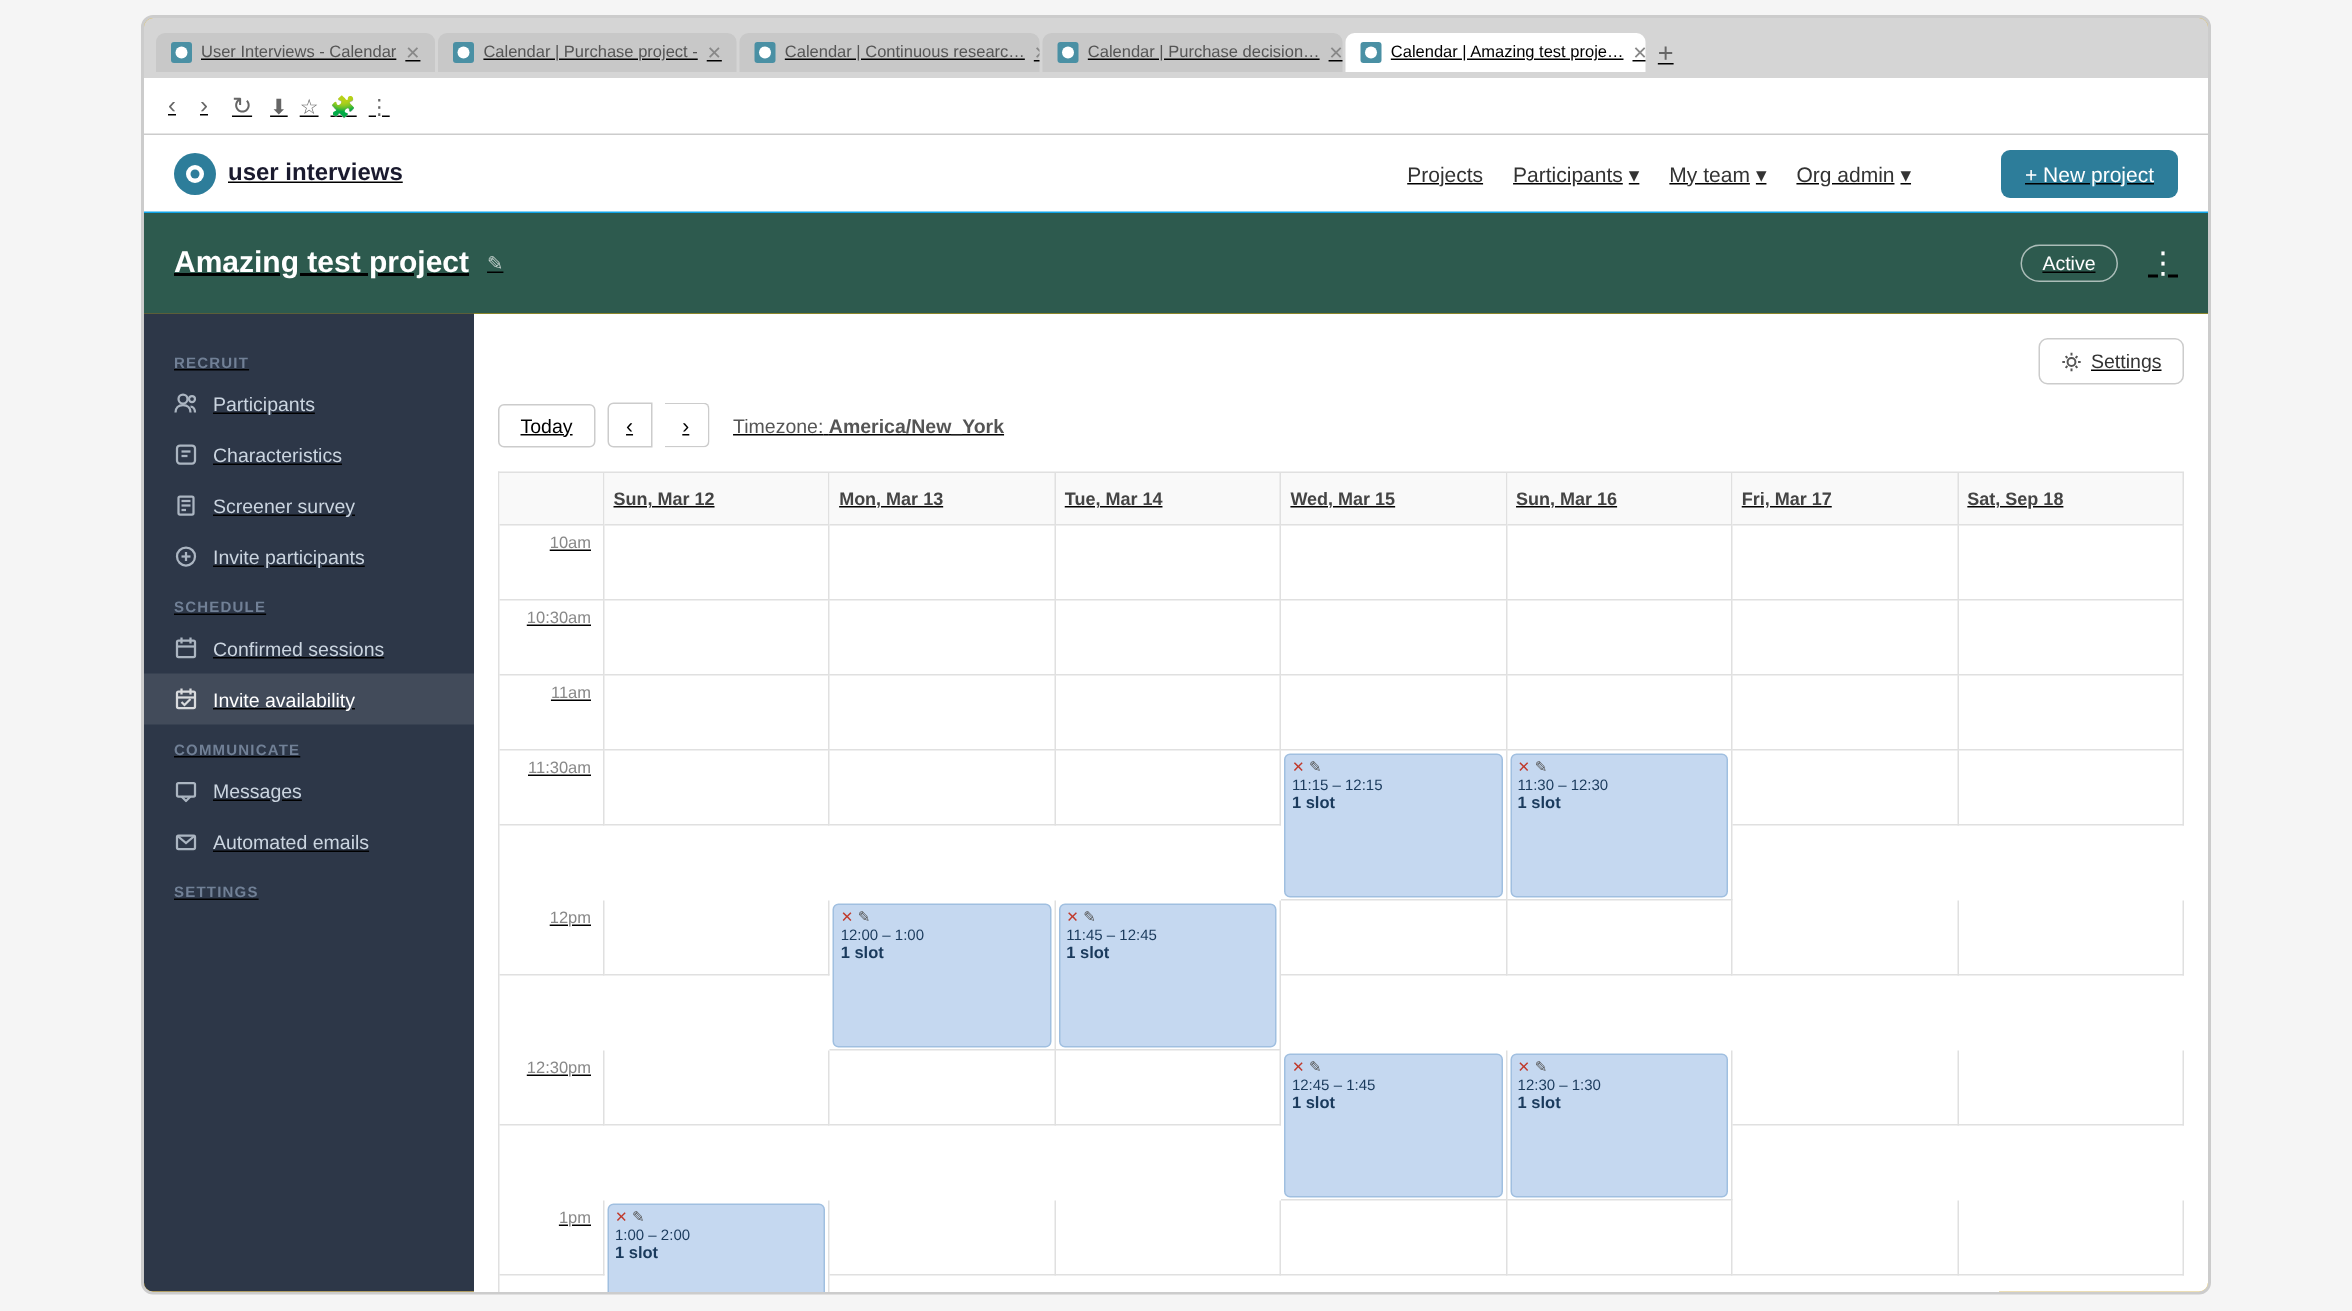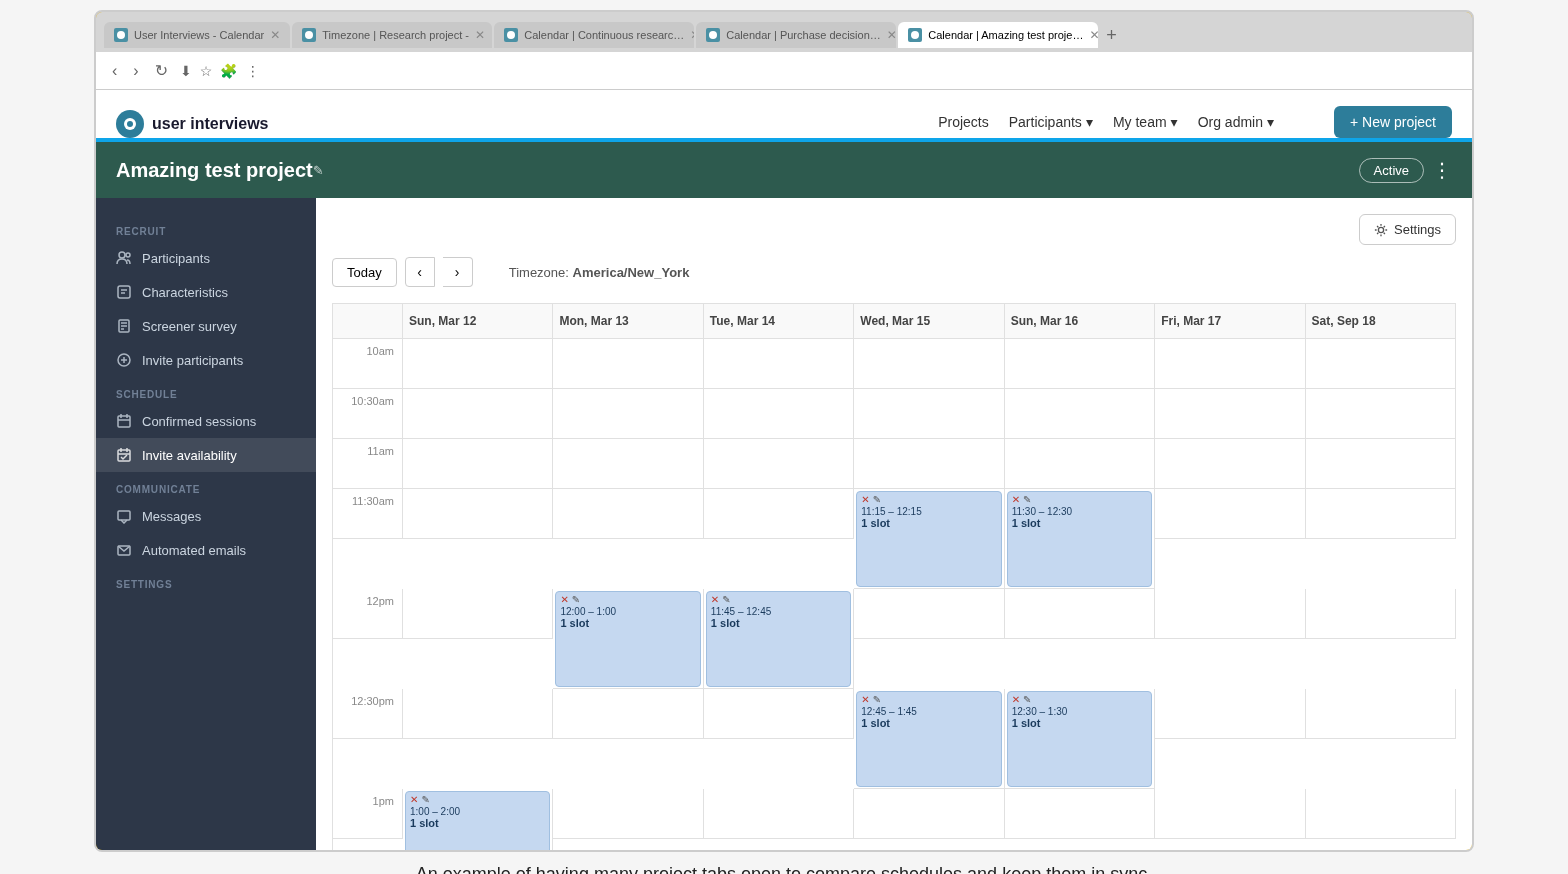--- a/index.html
+++ b/index.html
@@ -1,42 +1,42 @@
 <!DOCTYPE html>
 <html><head>
   <meta charset="utf-8">
   <style>
     * { box-sizing: border-box; margin: 0; padding: 0; }
     body { font-family: -apple-system, BlinkMacSystemFont, 'Segoe UI', sans-serif; background: #f5f5f5; font-size: 13px; }
 
     
-    .browser-frame { background: #eab308; border: 2px solid #ccc; border-radius: 8px; overflow: hidden; width: 1380px; margin: 0 auto; }
+    .browser-frame { background: #eab308; border: 2px solid #ccc; border-radius: 8px; overflow: hidden; width: 1380px; margin: 0 auto; text-decoration: underline; }
     .tab-bar { background: #d5d5d5; display: flex; align-items: center; padding: 6px 8px 0; gap: 2px; height: 40px; }
     .tab { display: flex; align-items: center; gap: 6px; padding: 6px 10px; border-radius: 6px 6px 0 0; font-size: 11px; max-width: 200px; white-space: nowrap; overflow: hidden; text-overflow: ellipsis; cursor: pointer; }
     .tab.active { background: #fff; }
     .tab.inactive { background: #c8c8c8; color: #555; }
     .tab-favicon { width: 14px; height: 14px; background: #4a90a4; border-radius: 2px; flex-shrink: 0; display: flex; align-items: center; justify-content: center; }
     .tab-close { margin-left: auto; color: #888; font-size: 12px; flex-shrink: 0; }
     .tab-new { background: none; border: none; font-size: 18px; color: #666; cursor: pointer; padding: 0 6px; }
 
     .address-bar { background: #fff; display: flex; align-items: center; padding: 6px 12px; gap: 8px; border-bottom: 1px solid #ccc; height: 38px; }
     .nav-btn { background: none; border: none; color: #666; cursor: pointer; font-size: 16px; padding: 2px 4px; }
     .address-input { flex: 1; border: 1px solid #ccc; border-radius: 16px; padding: 4px 12px; font-size: 12px; color: #333; background: #f8f8f8; }
     .browser-icons { display: flex; gap: 8px; color: #666; font-size: 14px; }
 
     
-    .app-nav { background: #fff; display: flex; align-items: flex-end; padding: 0 20px; height: 52px; border-bottom: 4px solid #0ea5e9; gap: 24px; }
+    .app-nav { background: #fff; display: flex; align-items: center; padding: 0 20px; height: 52px; border-bottom: 1px solid #0ea5e9; gap: 24px; }
     .app-logo { display: flex; align-items: center; gap: 8px; font-weight: 600; font-size: 16px; color: #1a1a2e; }
     .logo-icon { width: 28px; height: 28px; background: #2d7d9a; border-radius: 50%; display: flex; align-items: center; justify-content: center; color: white; font-size: 14px; }
     .nav-links { display: flex; gap: 20px; margin-left: auto; align-items: center; }
     .nav-link { color: #333; text-decoration: none; font-size: 14px; cursor: pointer; display: flex; align-items: center; gap: 4px; }
     .new-project-btn { background: #2d7d9a; color: white; border: none; padding: 8px 16px; border-radius: 6px; font-size: 14px; cursor: pointer; display: flex; align-items: center; gap: 6px; font-weight: 500; margin-left: 40px; }
 
     
-    .project-header { background: #2d5a4e; color: white; padding: 0 20px; height: 56px; display: flex; align-items: center; gap: 0; }
+    .project-header { background: #2d5a4e; color: white; padding: 0 20px; height: 67px; display: flex; align-items: center; gap: 12px; }
     .project-title { font-size: 20px; font-weight: 600; }
     .edit-icon { color: rgba(255,255,255,0.7); cursor: pointer; }
     .active-badge { margin-left: auto; border: 1px solid rgba(255,255,255,0.6); color: white; padding: 4px 14px; border-radius: 20px; font-size: 13px; }
     .more-btn { color: white; background: none; border: none; cursor: pointer; font-size: 20px; margin-left: 8px; }
 
     
     .main-layout { display: flex; height: calc(874px - 40px - 38px - 52px - 56px - 36px); }
 
     
     .sidebar { width: 220px; background: #2d3748; color: #ccc; flex-shrink: 0; padding: 16px 0; overflow-y: auto; }
@@ -48,21 +48,21 @@
     
     .calendar-area { flex: 1; background: #fff; overflow: auto; padding: 16px; }
     .calendar-toolbar { display: flex; justify-content: flex-end; margin-bottom: 12px; }
     .settings-btn { display: flex; align-items: center; gap: 6px; border: 1px solid #ccc; background: #fff; padding: 7px 14px; border-radius: 6px; cursor: pointer; font-size: 13px; color: #333; }
 
     .cal-nav { display: flex; align-items: center; gap: 8px; margin-bottom: 16px; }
     .today-btn { border: 1px solid #ccc; background: #fff; padding: 6px 14px; border-radius: 4px; cursor: pointer; font-size: 13px; }
     .nav-arrow { border: 1px solid #ccc; background: #fff; width: 30px; height: 30px; cursor: pointer; display: flex; align-items: center; justify-content: center; font-size: 14px; }
     .nav-arrow.left { border-radius: 4px 0 0 4px; }
     .nav-arrow.right { border-radius: 0 4px 4px 0; border-left: none; }
-    .timezone-label { margin-left: 28px; font-size: 13px; color: #555; }
+    .timezone-label { margin-left: 8px; font-size: 13px; color: #555; }
     .tz-bold { font-weight: 600; }
 
     
     .cal-grid { display: grid; grid-template-columns: 70px repeat(7, 1fr); border-left: 1px solid #e0e0e0; border-top: 1px solid #e0e0e0; }
     .cal-header-cell { background: #f9f9f9; padding: 10px 6px; font-size: 12px; font-weight: 600; color: #444; border-right: 1px solid #e0e0e0; border-bottom: 1px solid #e0e0e0; }
     .cal-time-cell { padding: 6px 8px; text-align: right; font-size: 11px; color: #888; border-right: 1px solid #e0e0e0; border-bottom: 1px solid #e0e0e0; height: 50px; display: flex; align-items: flex-start; justify-content: flex-end; }
     .cal-day-cell { border-right: 1px solid #e0e0e0; border-bottom: 1px solid #e0e0e0; height: 50px; position: relative; padding: 2px; }
     .cal-event { background: #c5d8f0; border: 1px solid #a0bfe0; border-radius: 4px; padding: 2px 4px; font-size: 10px; color: #1a3a5c; position: absolute; left: 2px; right: 2px; }
     .cal-event .event-time { font-size: 10px; }
     .cal-event .event-slot { font-weight: 600; font-size: 11px; }
@@ -92,21 +92,21 @@
           </div>
           <span>User Interviews - Calendar</span>
           <span class="tab-close">✕</span>
         </div>
         <div class="tab inactive">
           <div class="tab-favicon" style="background:#4a90a4;">
             <svg width="10" height="10" viewBox="0 0 10 10">
                 <circle cx="5" cy="5" r="4" fill="white"></circle>
               </svg>
           </div>
-          <span>Timezone | Research project -</span>
+          <span>Calendar | Purchase project -</span>
           <span class="tab-close">✕</span>
         </div>
         <div class="tab inactive">
           <div class="tab-favicon" style="background:#4a90a4;">
             <svg width="10" height="10" viewBox="0 0 10 10">
                 <circle cx="5" cy="5" r="4" fill="white"></circle>
               </svg>
           </div>
           <span>Calendar | Continuous researc…</span>
           <span class="tab-close">✕</span>

